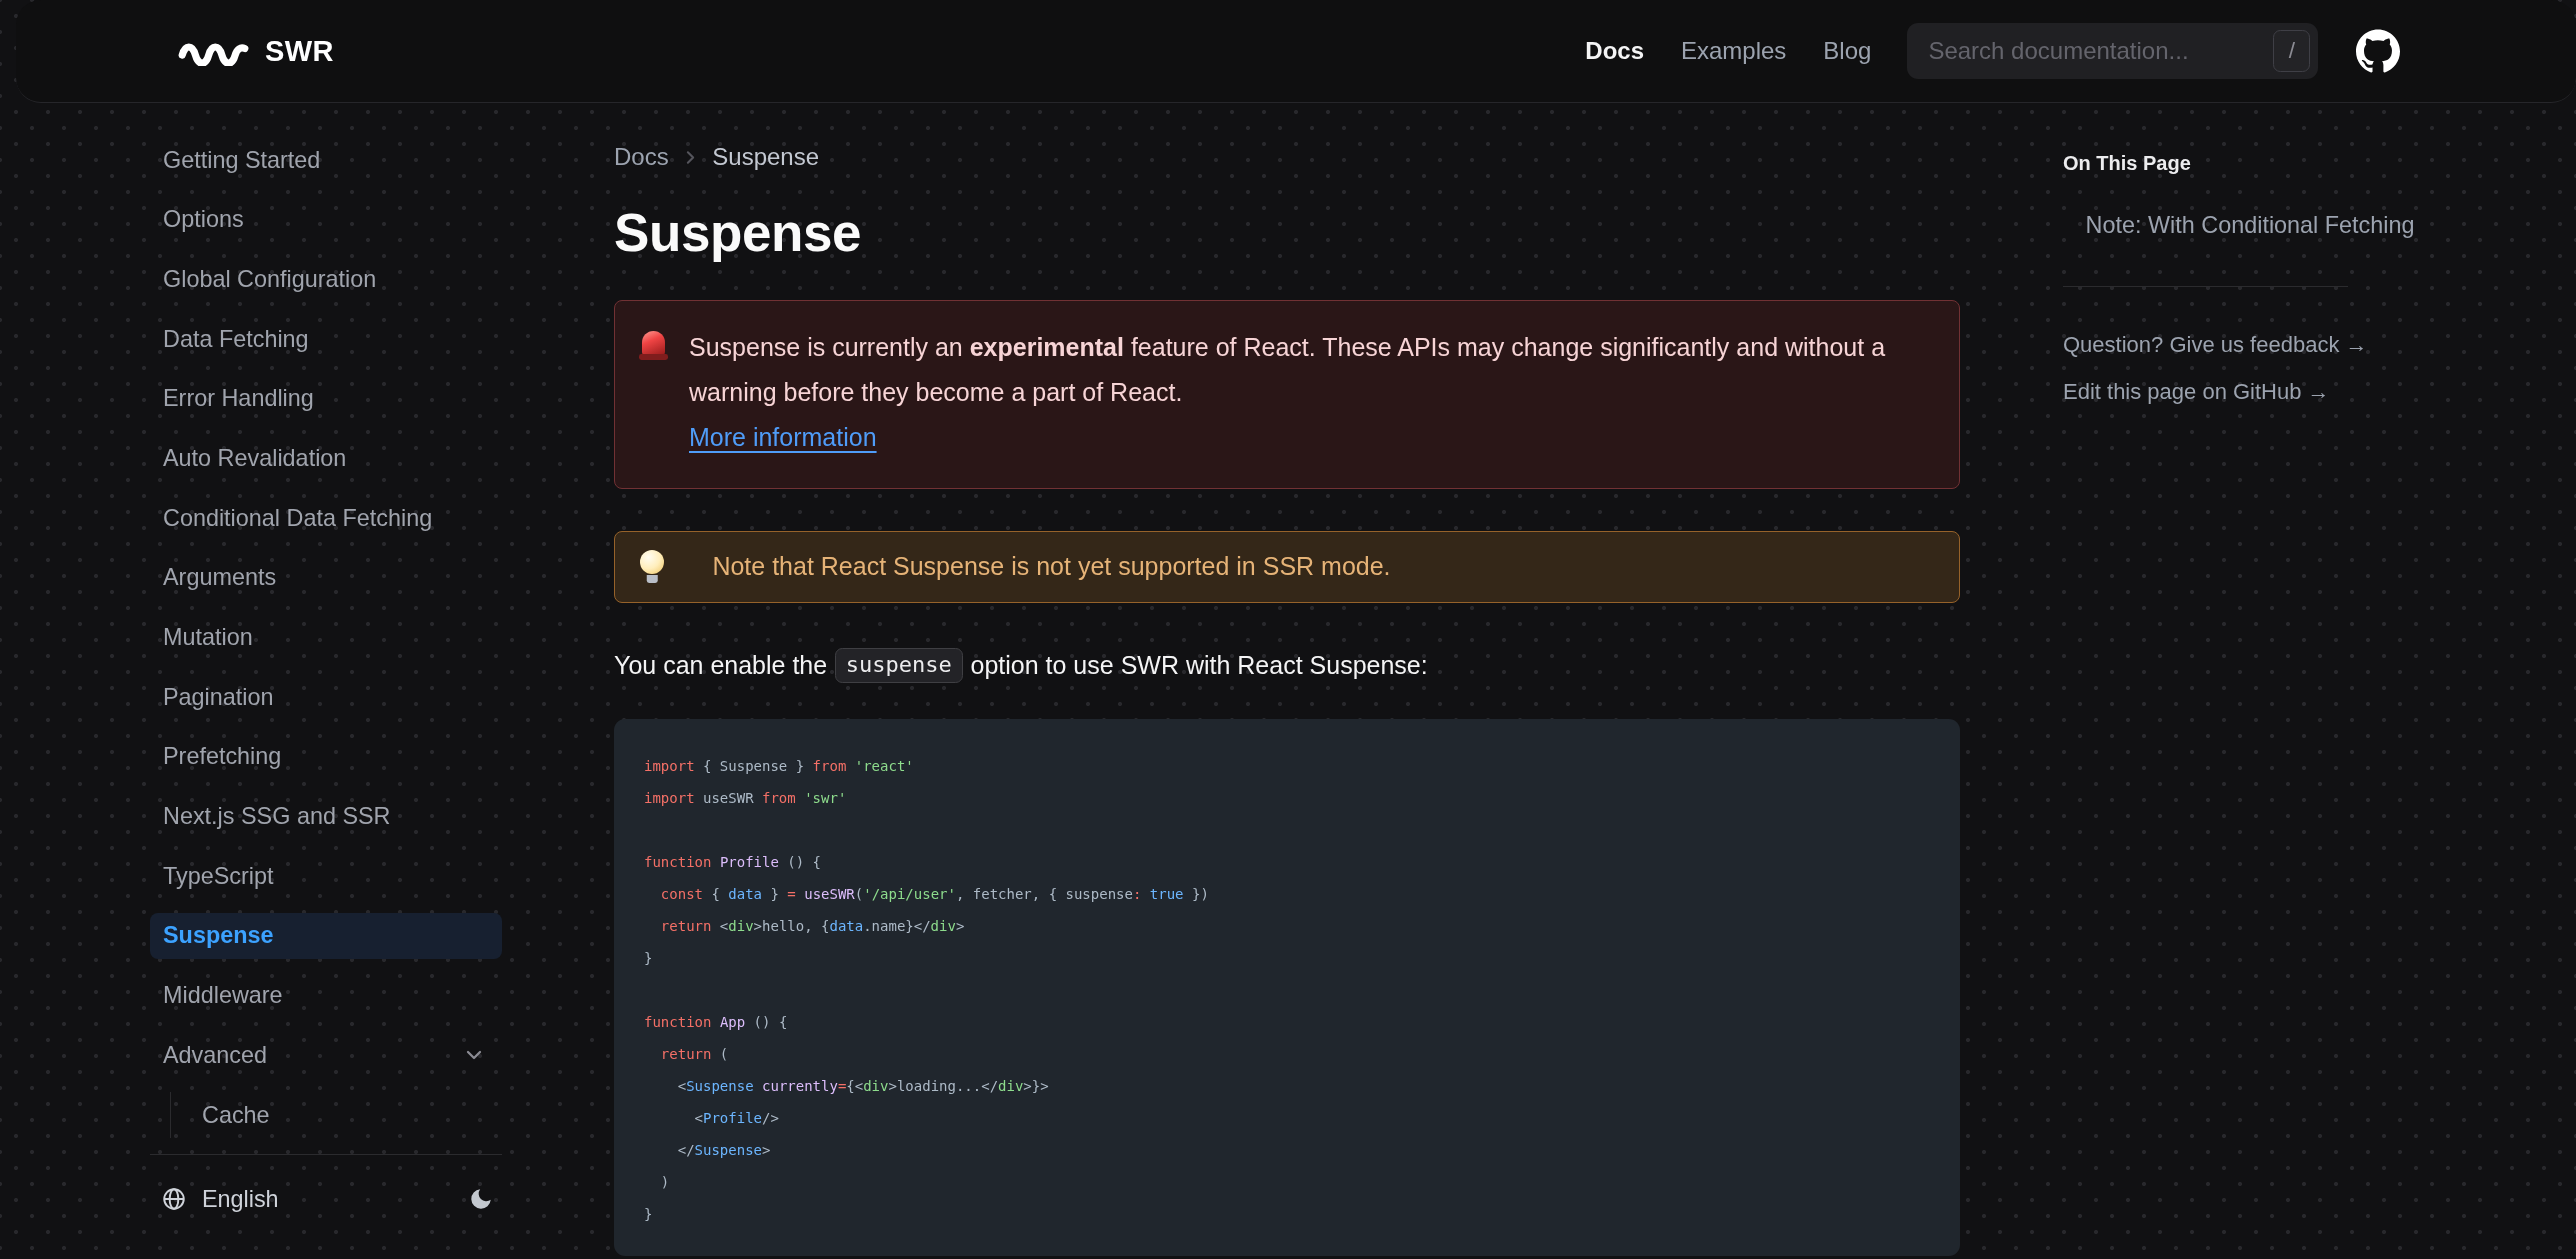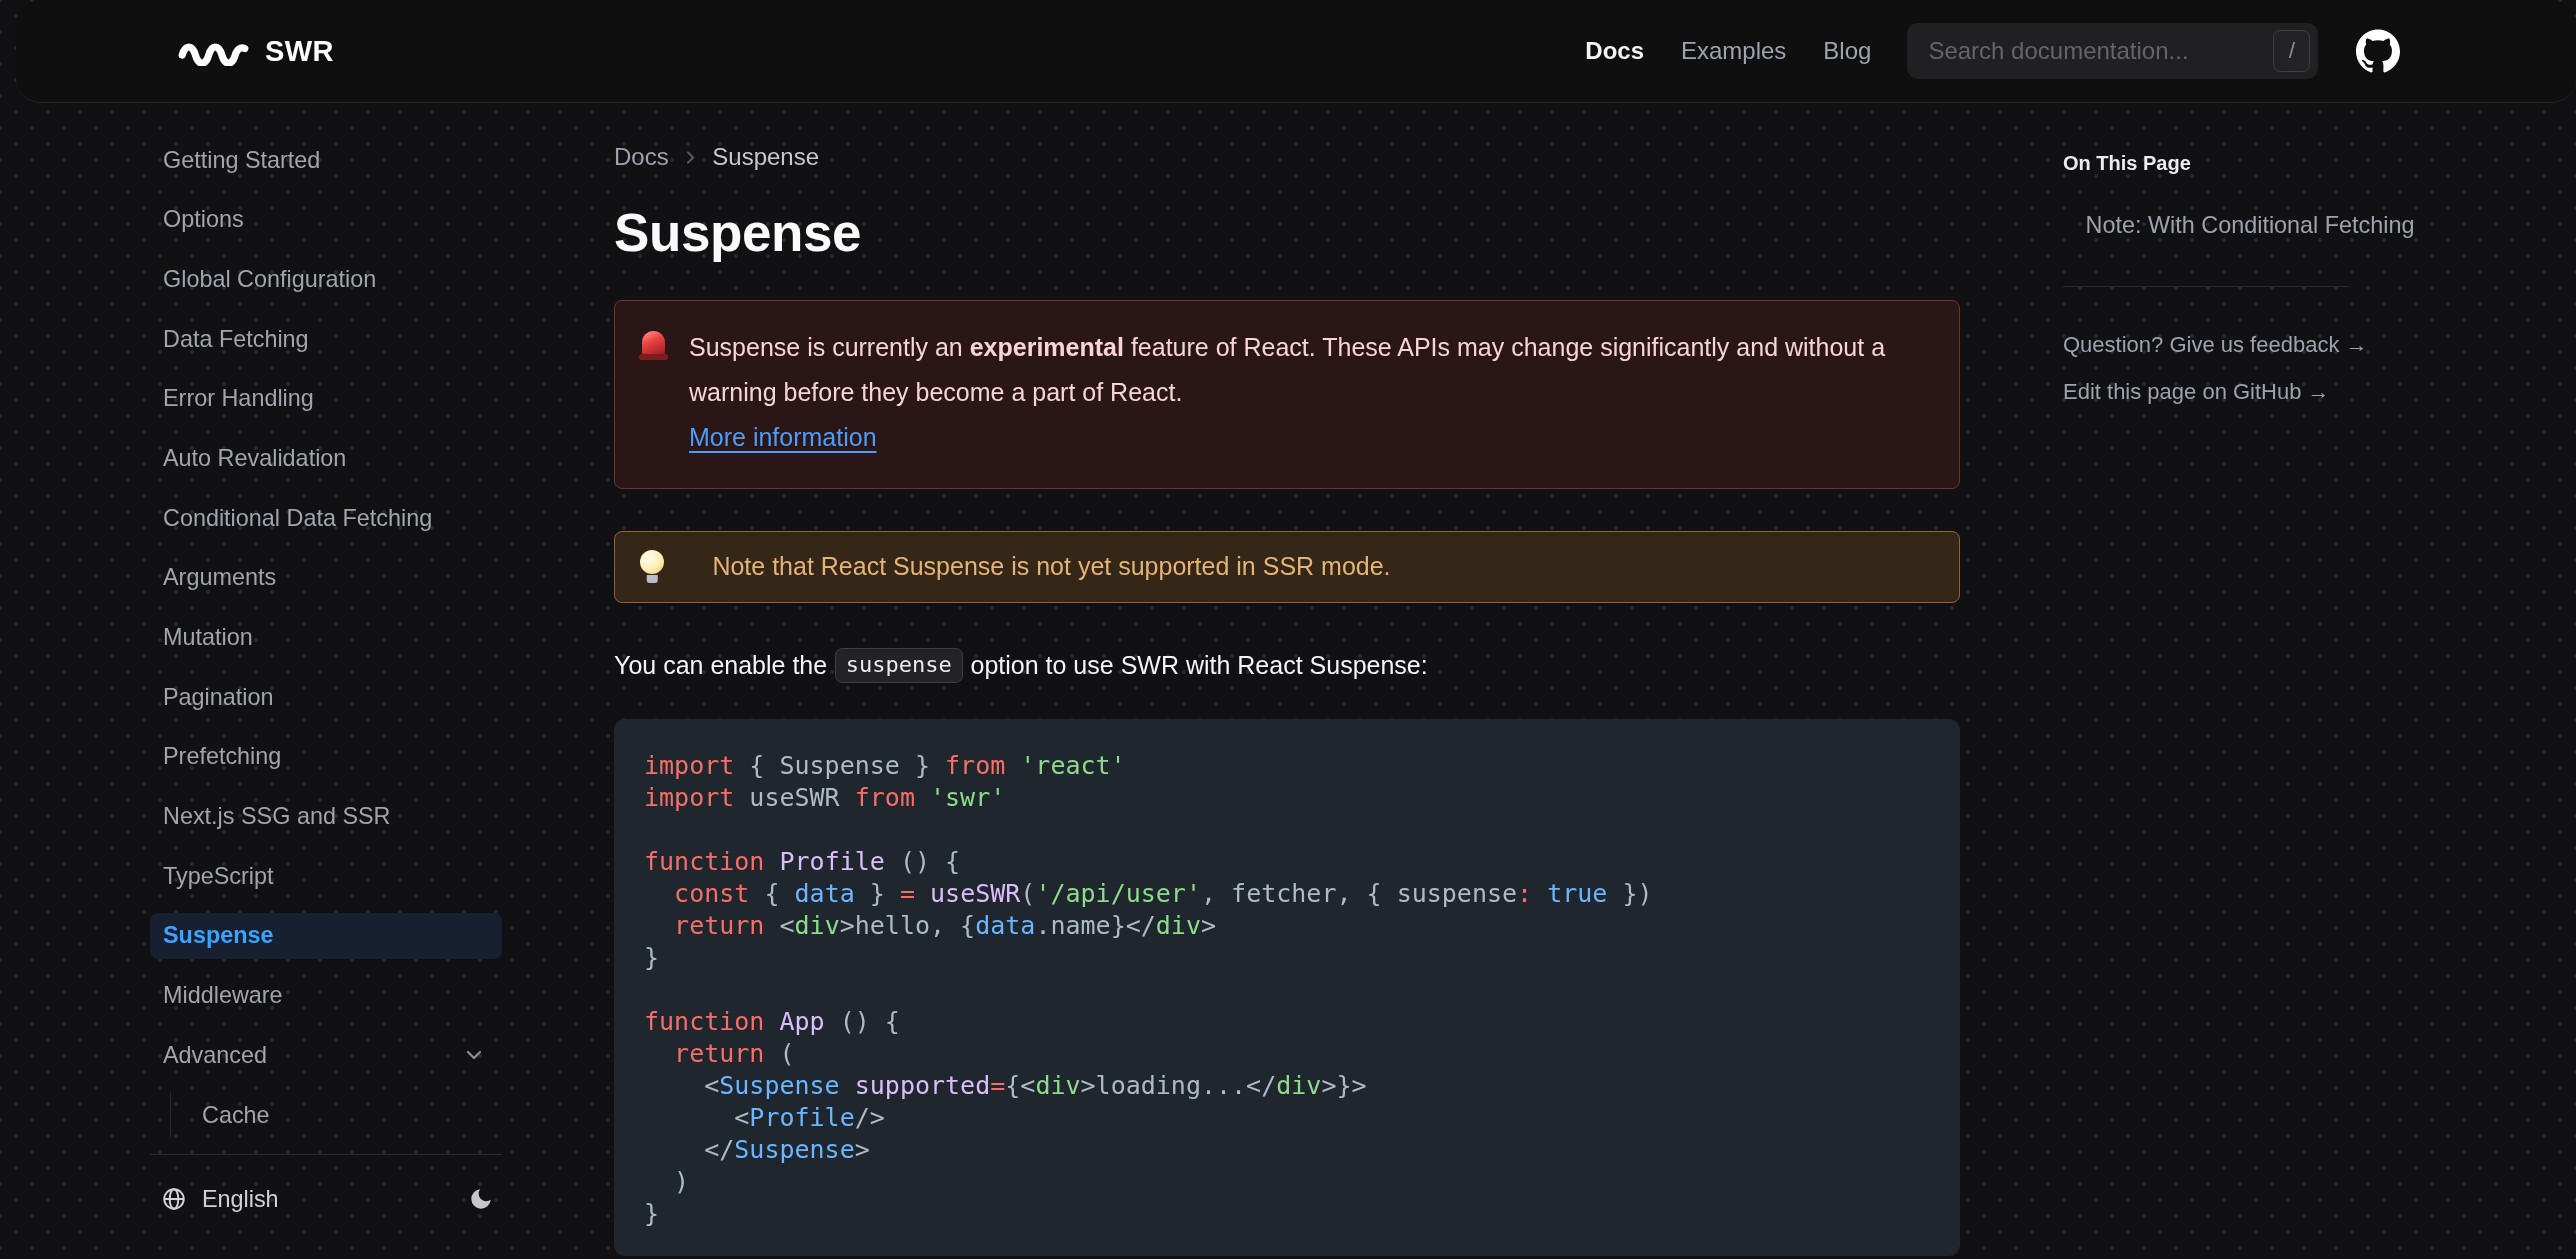--- a/index.html
+++ b/index.html
@@ -114,21 +114,21 @@
     font-family:"DejaVu Sans Mono", monospace; font-size:22px; color:#ececee;
     border:0.8px solid #3f3f43; background:#232327; border-radius:7.3px;
     padding:3.2px 9.7px 4.9px 9.7px; margin:0 8px;
   }
 
   .code-block {
     margin-top:36px; width:100%; height:537px; border-radius:11.3px;
     background:var(--code-bg, #20262d); padding:31px 24px 0 30px; overflow:hidden;
   }
   .code-line {
-    font-family:"DejaVu Sans Mono", monospace; font-size:25px; line-height:32px;
+    font-family:"DejaVu Sans Mono", monospace; font-size:14px; line-height:32px;
     height:32px; white-space:pre; color:var(--tok-plain, #adbac7);
   }
   .tok-k { color:var(--tok-keyword, #f47067); }
   .tok-p { color:var(--tok-plain, #adbac7); }
   .tok-s { color:var(--tok-string, #8ddb8c); }
   .tok-f { color:var(--tok-func, #dcbdfb); }
   .tok-v { color:var(--tok-var, #6cb6ff); }
   .tok-t { color:var(--tok-tag, #8ddb8c); }
 
   
@@ -278,21 +278,21 @@
         <div class="code-line"><span class="tok-k">import</span><span class="tok-p"> { Suspense } </span><span class="tok-k">from</span><span class="tok-p"> </span><span class="tok-s">'react'</span></div>
         <div class="code-line"><span class="tok-k">import</span><span class="tok-p"> useSWR </span><span class="tok-k">from</span><span class="tok-p"> </span><span class="tok-s">'swr'</span></div>
         <div class="code-line"></div>
         <div class="code-line"><span class="tok-k">function</span><span class="tok-p"> </span><span class="tok-f">Profile</span><span class="tok-p"> () {</span></div>
         <div class="code-line"><span class="tok-p">  </span><span class="tok-k">const</span><span class="tok-p"> { </span><span class="tok-v">data</span><span class="tok-p"> } </span><span class="tok-k">=</span><span class="tok-p"> </span><span class="tok-f">useSWR</span><span class="tok-p">(</span><span class="tok-s">'/api/user'</span><span class="tok-p">, fetcher, { suspense</span><span class="tok-k">:</span><span class="tok-p"> </span><span class="tok-v">true</span><span class="tok-p"> })</span></div>
         <div class="code-line"><span class="tok-p">  </span><span class="tok-k">return</span><span class="tok-p"> &lt;</span><span class="tok-t">div</span><span class="tok-p">&gt;hello, {</span><span class="tok-v">data</span><span class="tok-p">.name}&lt;/</span><span class="tok-t">div</span><span class="tok-p">&gt;</span></div>
         <div class="code-line"><span class="tok-p">}</span></div>
         <div class="code-line"></div>
         <div class="code-line"><span class="tok-k">function</span><span class="tok-p"> </span><span class="tok-f">App</span><span class="tok-p"> () {</span></div>
         <div class="code-line"><span class="tok-p">  </span><span class="tok-k">return</span><span class="tok-p"> (</span></div>
-        <div class="code-line"><span class="tok-p">    &lt;</span><span class="tok-v">Suspense</span><span class="tok-p"> </span><span class="tok-f">supported</span><span class="tok-k">=</span><span class="tok-p">{&lt;</span><span class="tok-t">div</span><span class="tok-p">&gt;loading...&lt;/</span><span class="tok-t">div</span><span class="tok-p">&gt;}&gt;</span></div>
+        <div class="code-line"><span class="tok-p">    &lt;</span><span class="tok-v">Suspense</span><span class="tok-p"> </span><span class="tok-f">currently</span><span class="tok-k">=</span><span class="tok-p">{&lt;</span><span class="tok-t">div</span><span class="tok-p">&gt;loading...&lt;/</span><span class="tok-t">div</span><span class="tok-p">&gt;}&gt;</span></div>
         <div class="code-line"><span class="tok-p">      &lt;</span><span class="tok-v">Profile</span><span class="tok-p">/&gt;</span></div>
         <div class="code-line"><span class="tok-p">    &lt;/</span><span class="tok-v">Suspense</span><span class="tok-p">&gt;</span></div>
         <div class="code-line"><span class="tok-p">  )</span></div>
         <div class="code-line"><span class="tok-p">}</span></div>
       </div>
   </main>
 
   <aside class="toc">
     <div class="toc-title">On This Page</div>
     <div id="toc-items">

